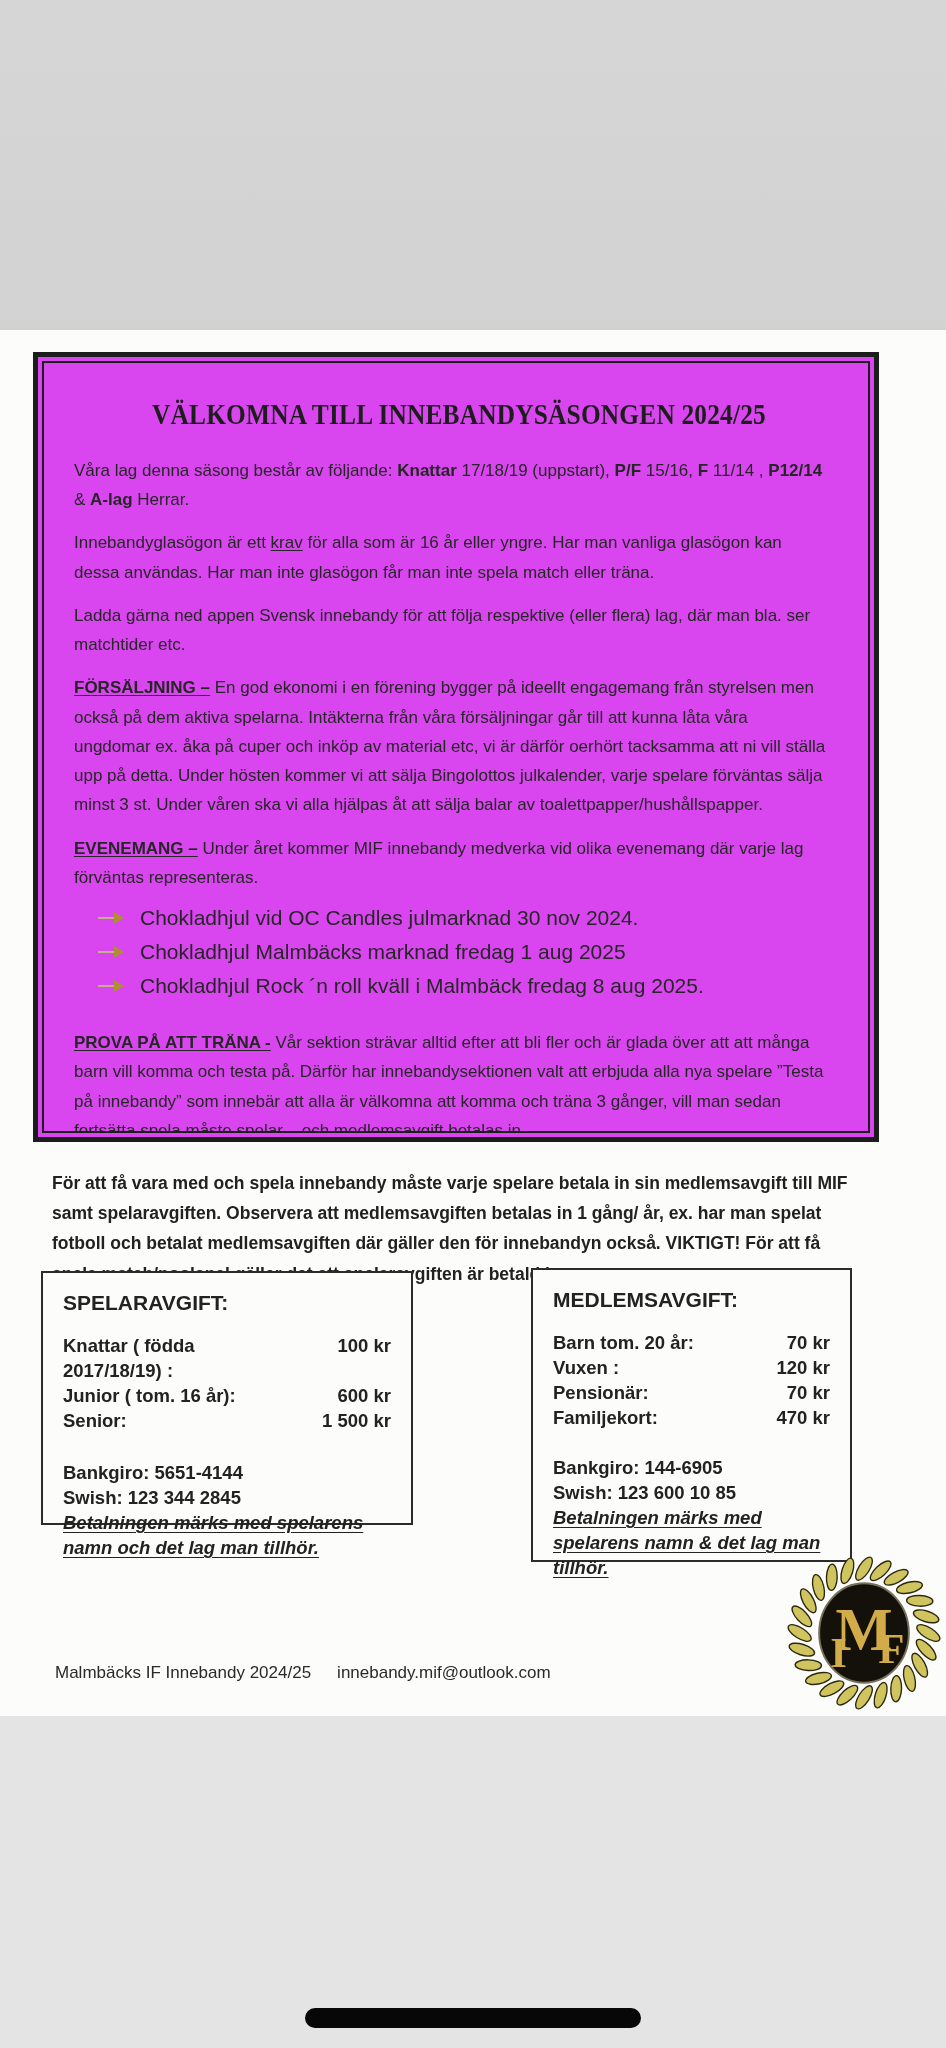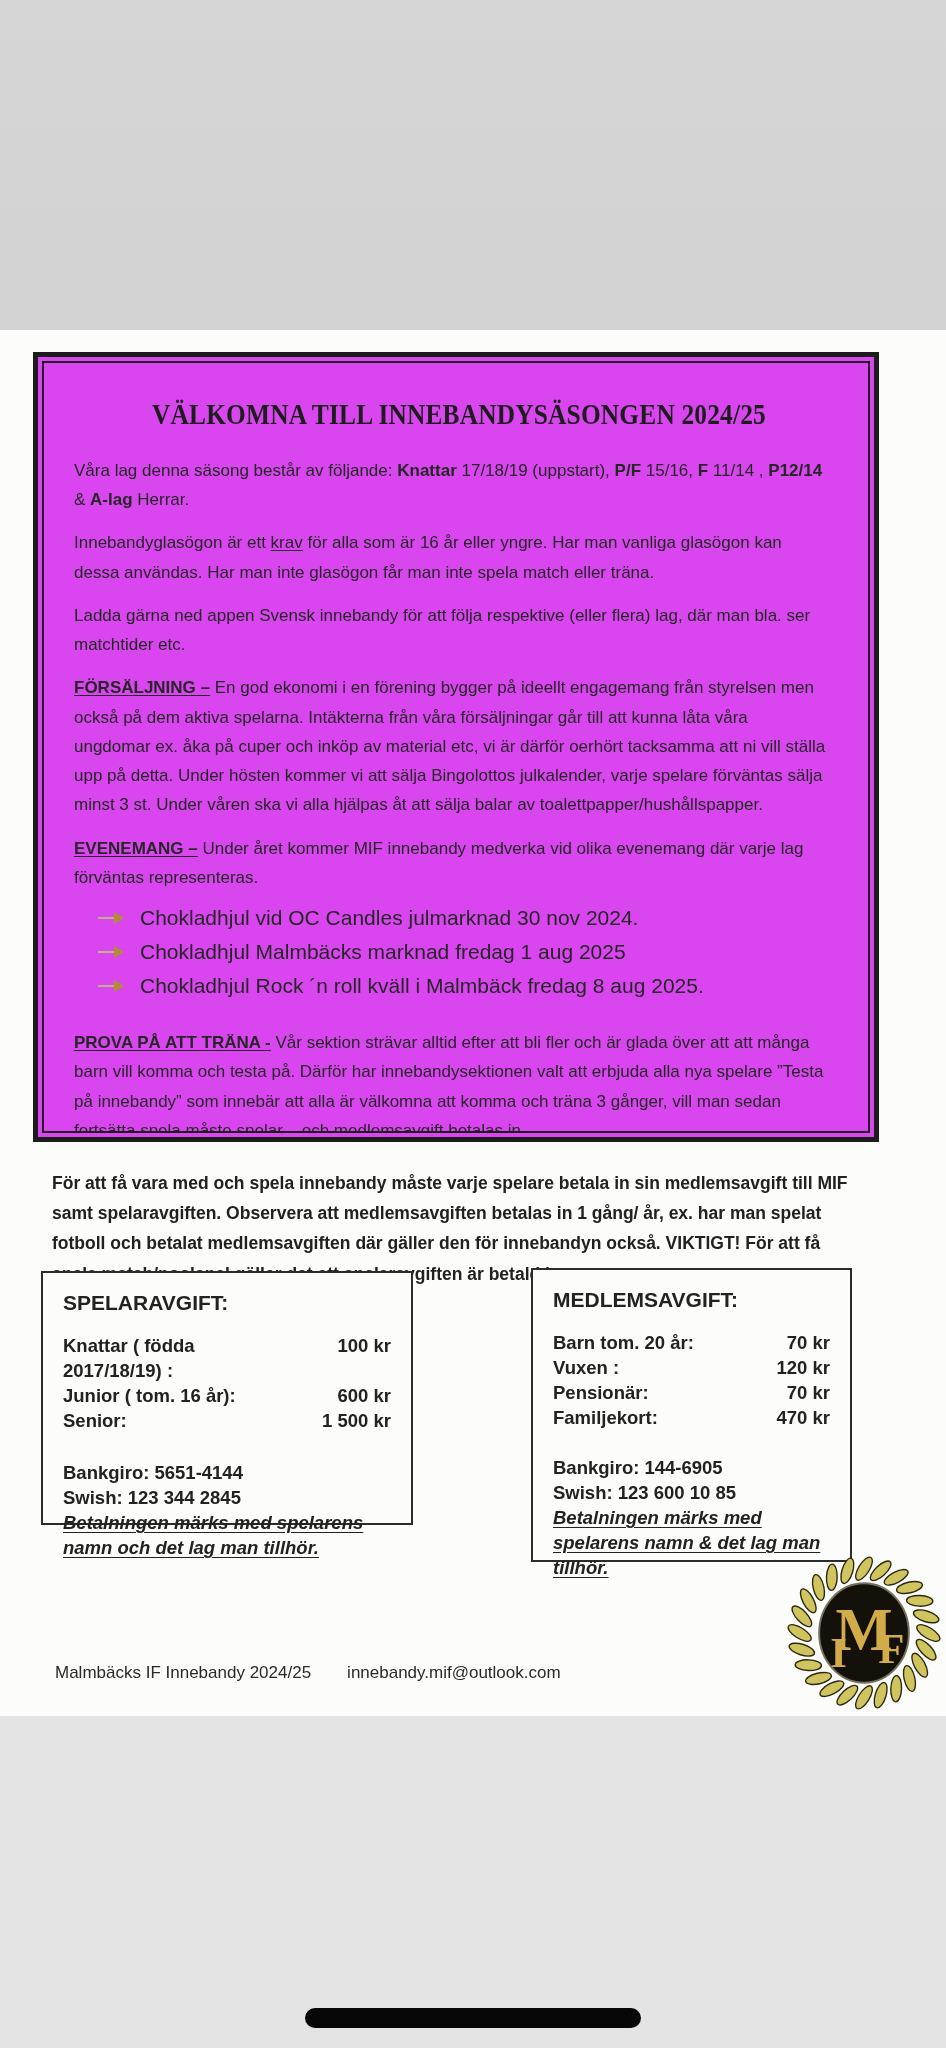--- a/index.html
+++ b/index.html
@@ -47,21 +47,21 @@
   .fee-box.right{left:511px;top:1268px;width:321px;height:294px;margin-left:20px;}
   .fee-title{font-size:21px;font-weight:700;margin:2px 0 18px 0;}
   .price-row{display:flex;justify-content:space-between;line-height:1.36;gap:41px;}
   .price-row .val{text-align:right;white-space:nowrap;}
   .bank-block{margin-top:26px;line-height:1.36;}
   .fee-box.right .bank-block{margin-top:24px;}
   .fee-note{line-height:1.36;text-decoration:underline;text-underline-offset:3px;font-style:italic;}
   .fee-note.italic{font-style:italic;}
 
   
-  .footer{position:absolute;left:55px;top:1663px;display:flex;gap:36px;
+  .footer{position:absolute;left:55px;top:1663px;display:flex;gap:26px;
     font-size:17px;color:#2a2a2a;}
   .logo{position:absolute;left:786px;top:1556px;width:156px;height:154px;}
 </style>
 </head>
 <body>
 
 <div class="screen">
 
   <div class="band-top"></div>
   <div class="band-bottom"></div>

